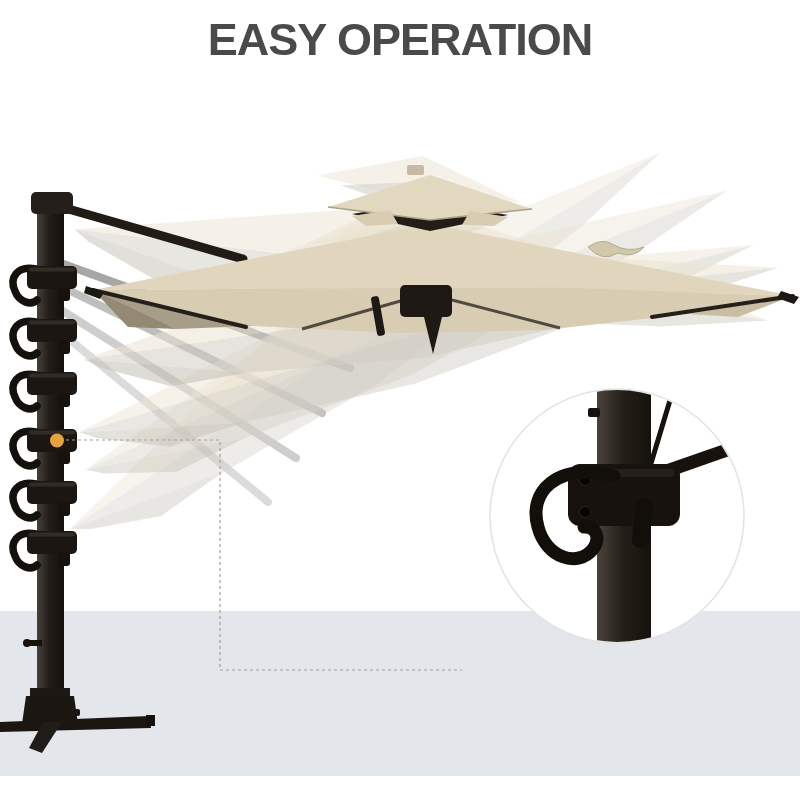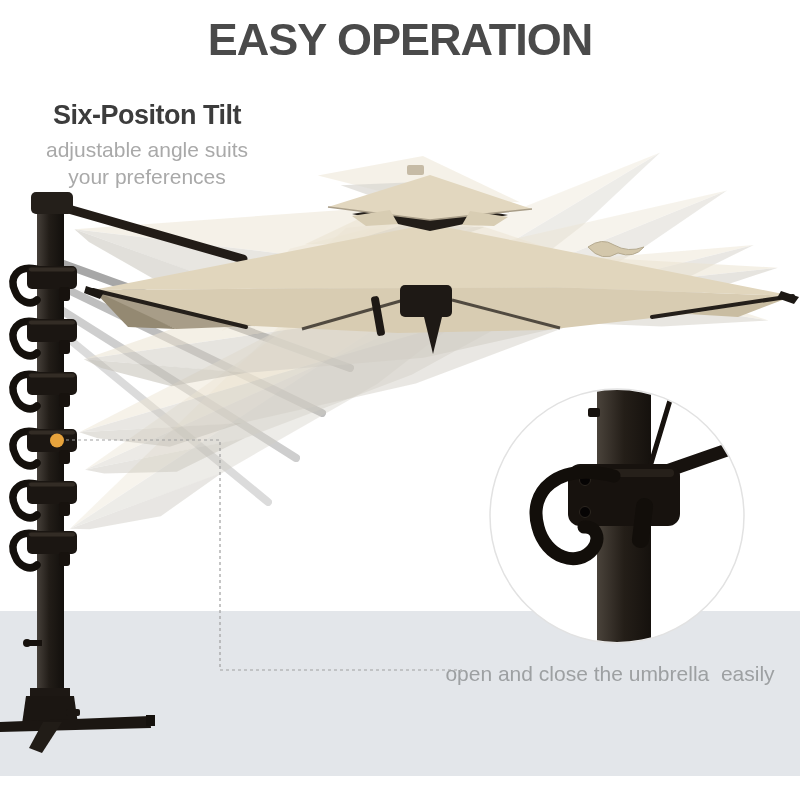--- a/index.html
+++ b/index.html
@@ -148,23 +148,17 @@
           <circle cx="585" cy="512" r="5.5" fill="#060404" stroke="#2c2620"></circle>
           <path d="M614,476 C556,462 528,492 538,527 C546,558 578,568 593,549 C601,538 596,526 584,527" fill="none" stroke="#120e0a" stroke-width="13" stroke-linecap="round"></path>
           <rect x="634" y="498" width="17" height="50" rx="8" transform="rotate(7 642 523)" fill="#120e0a"></rect>
         </g>
       </g>
     </g>
   </svg>
 
   <div class="page-title">EASY OPERATION</div>
 
-  <div class="feature feature-tilt">
-    <h2>Six-Positon Tilt</h2>
-    <p><span>adjustable angle suits</span><br>
-       <span>your preferences</span></p>
-  </div>
 
   <div class="feature feature-crank">
-    <p>open and close the umbrella  easily</p>
   </div>
 
 </div>
 
 </body></html>

